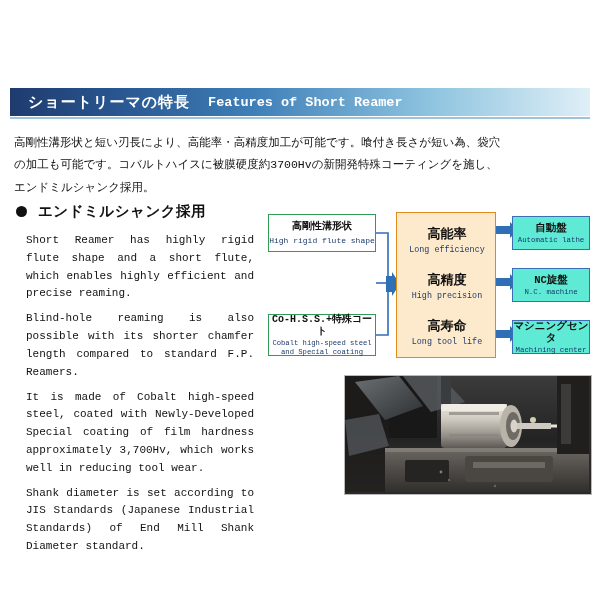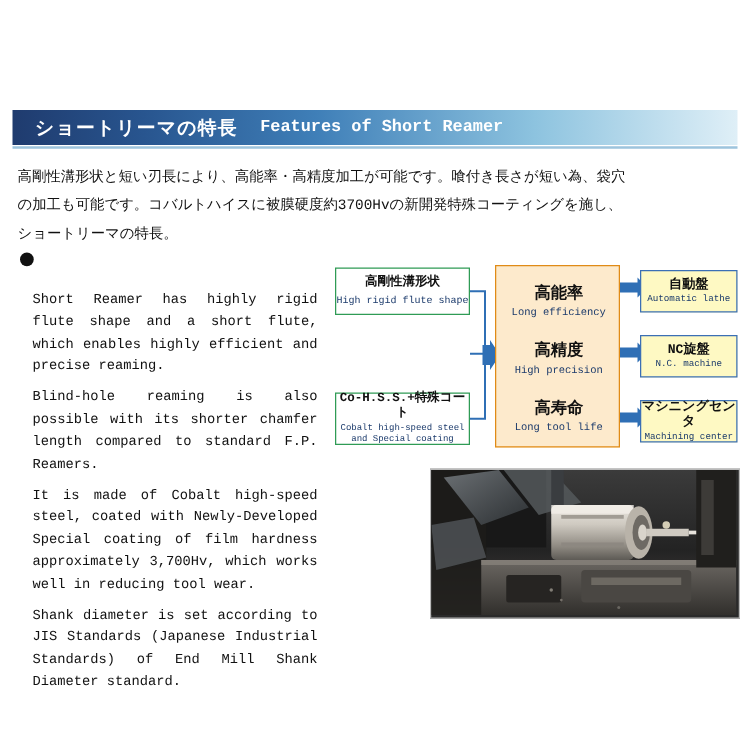--- a/index.html
+++ b/index.html
@@ -181,21 +181,21 @@
   #mi1 { top: 12px; }
   #mi2 { top: 58px; }
   #mi3 { top: 104px; }
 
   
   .right-box {
     left: 244px;
     width: 78px;
     height: 34px;
     border: 1.5px solid #3b6fb5;
-    background: #fef9c3;
+    background: #5eead4;
   }
   .right-box .jp { font-size: 10.5px; }
   .right-box .en { font-size: 7.4px; margin-top: 2px; }
   #rb1 { top: 8px; }
   #rb2 { top: 60px; }
   #rb3 { top: 112px; }
 
   
   .arrow-svg {
     position: absolute;
@@ -225,25 +225,26 @@
 
   <div class="banner">
     <span class="banner-jp">ショートリーマの特長</span>
     <span class="banner-en">Features of Short Reamer</span>
   </div>
   <div class="banner-underline"></div>
 
   <div class="intro">
     <div>高剛性溝形状と短い刃長により、高能率・高精度加工が可能です。喰付き長さが短い為、袋穴</div>
     <div>の加工も可能です。コバルトハイスに被膜硬度約3700Hvの新開発特殊コーティングを施し、</div>
-    <div>ショートリーマの特長。</div>
+    <div>エンドミルシャンク採用。</div>
   </div>
 
   <div class="bullet-head">
     <span class="bullet-dot"></span>
+    <span class="bullet-text">エンドミルシャンク採用</span>
   </div>
 
   <div class="body-en">
     <p>Short Reamer has highly rigid flute shape and a short flute, which enables highly efficient and precise reaming.</p>
     <p>Blind-hole reaming is also possible with its shorter chamfer length compared to standard F.P. Reamers.</p>
     <p>It is made of Cobalt high-speed steel, coated with Newly-Developed Special coating of film hardness approximately 3,700Hv, which works well in reducing tool wear.</p>
     <p>Shank diameter is set according to JIS Standards (Japanese Industrial Standards) of End Mill Shank Diameter standard.</p>
   </div>
 
   <div class="diagram">

